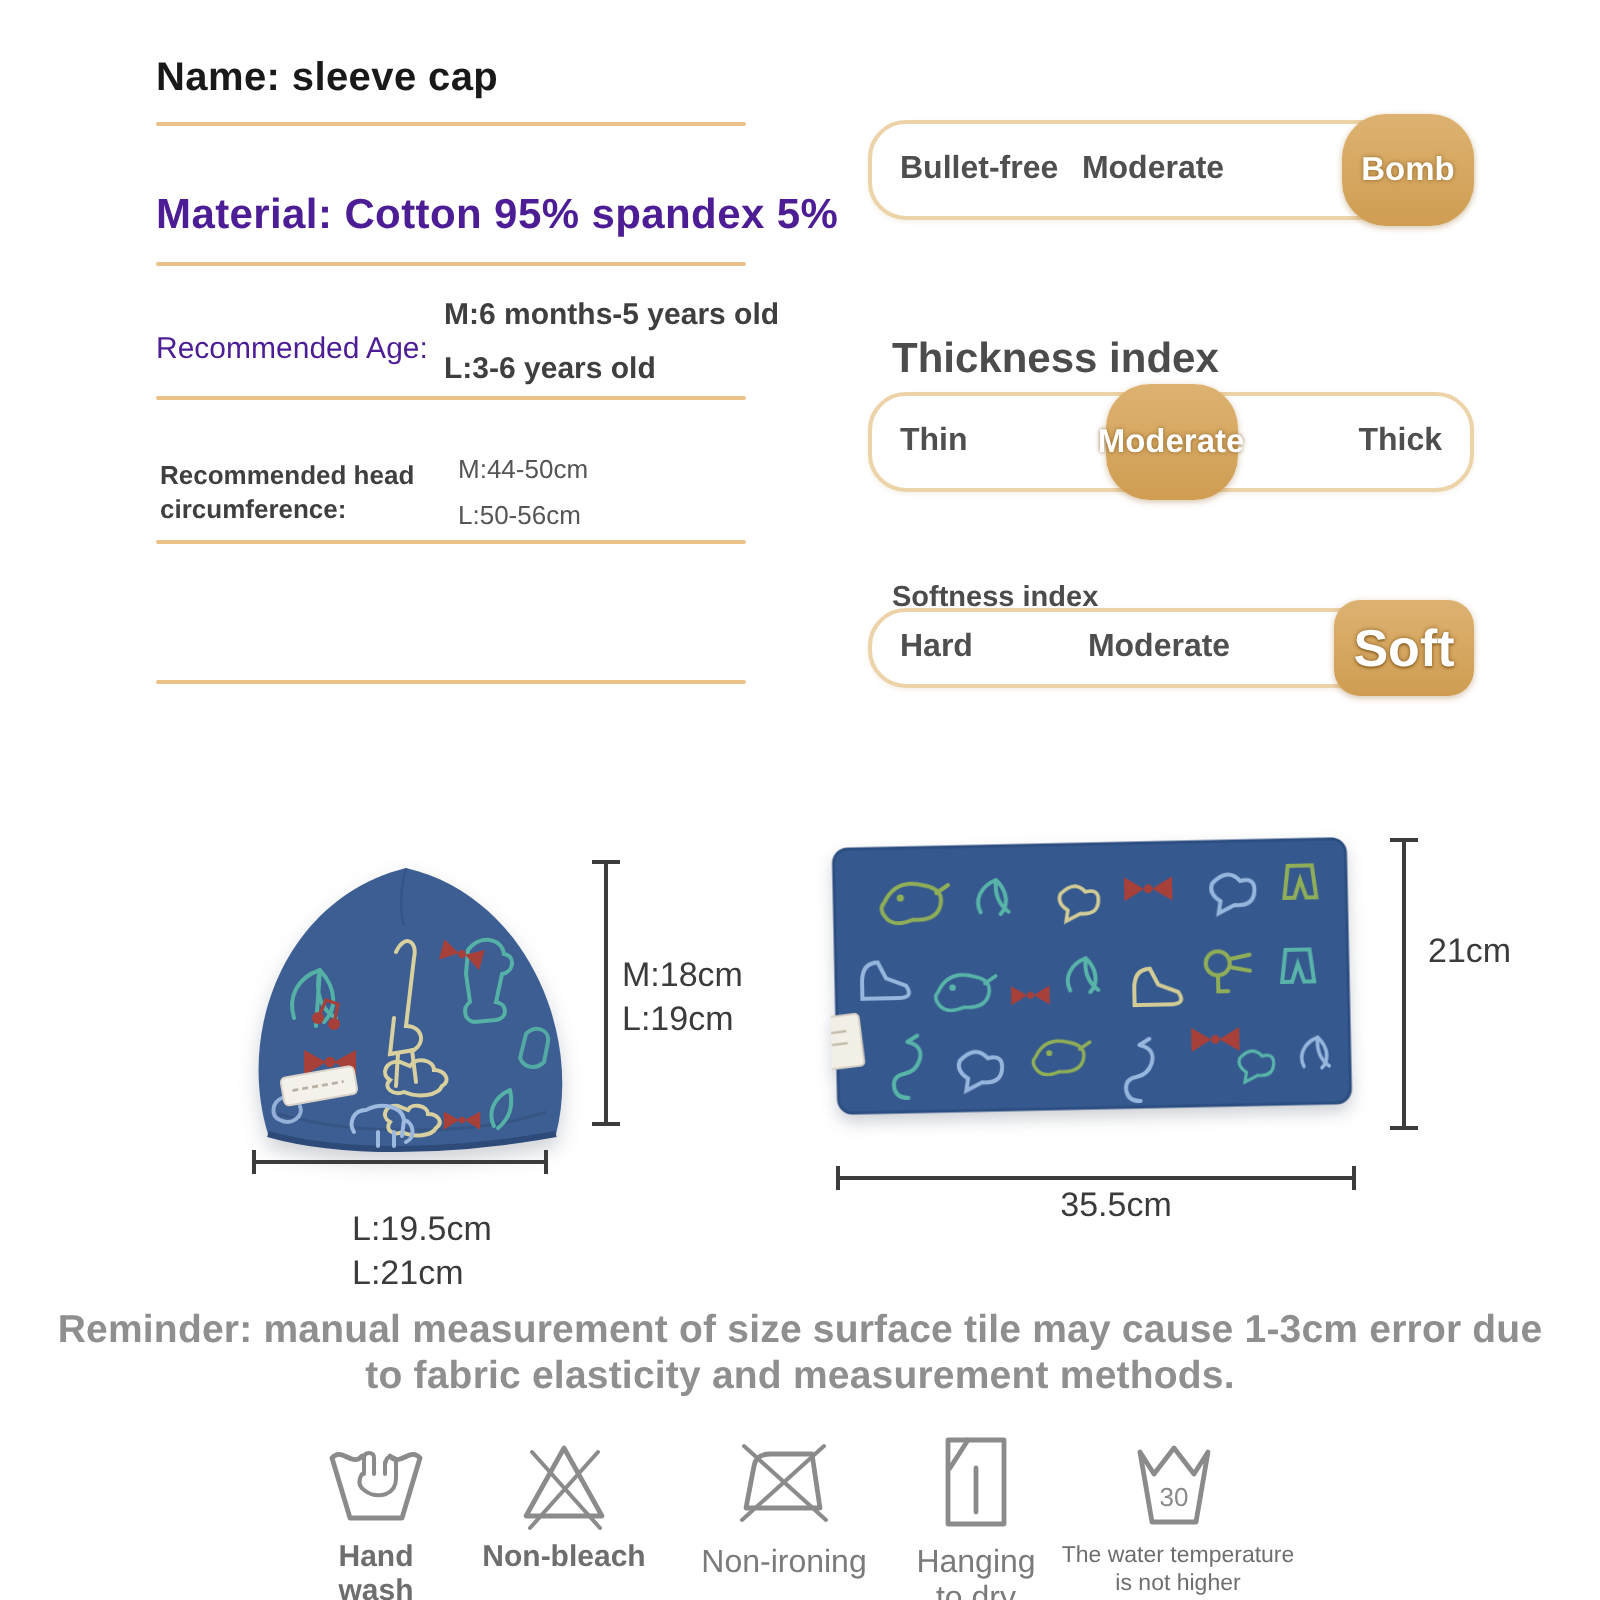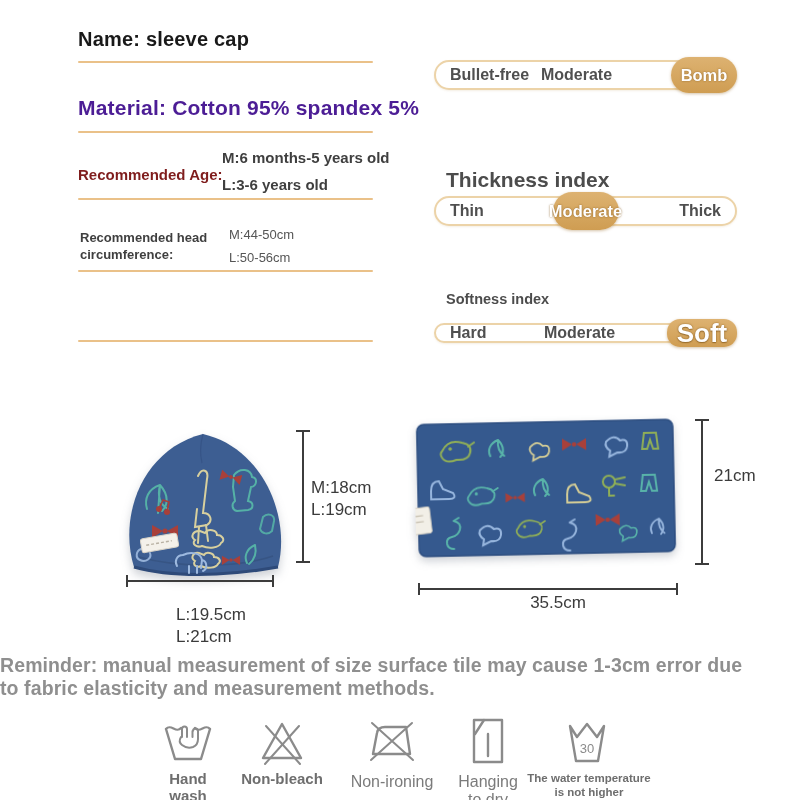--- a/index.html
+++ b/index.html
@@ -4,28 +4,28 @@
 <style>
   html,body{margin:0;padding:0;background:#fff;}
   #stage{position:relative;width:800px;height:800px;background:#ffffff;overflow:hidden;
          font-family:"Liberation Sans",sans-serif;color:#333;}
   .abs{position:absolute;}
   
   .name-title{left:78px;top:28px;font-size:20px;font-weight:600;color:#191919;letter-spacing:.2px;}
   .u-line{left:78px;width:295px;height:2px;background:#eac189;border-radius:1px;}
   .material{left:78px;top:96px;font-size:21px;font-weight:800;color:#4c1d95;letter-spacing:.2px;
             text-shadow:-1px -1px 0 #fff,1px -1px 0 #fff,-1px 1px 0 #fff,1px 1px 0 #fff;white-space:nowrap;}
-  .age-label{left:78px;top:166px;font-size:15px;font-weight:700;color:#7f1d1d;}
+  .age-label{left:78px;top:166px;font-size:15px;font-weight:400;color:#4c1d95;}
   .age-val{left:222px;font-size:15px;font-weight:700;color:#3f3f3f;white-space:nowrap;}
   .head-label{left:80px;top:229px;font-size:13px;font-weight:700;color:#3f3f3f;line-height:17px;}
   .head-val{left:205px;font-size:13px;font-weight:400;color:#555;margin-left:24px;}
   
   .idx-title{font-size:21px;font-weight:700;color:#4c4c4c;}
   .idx-title-sm{font-size:14.5px;font-weight:700;color:#4c4c4c;}
-  .idx-bar{left:434px;width:303px;height:30px;background:#fff;border:2px solid #ecd3a8;
+  .idx-bar{left:434px;width:303px;height:50px;background:#fff;border:2px solid #ecd3a8;
            border-radius:19px;box-sizing:border-box;box-shadow:0 1px 2px rgba(190,150,80,.15);}
   .bar-lab{position:absolute;top:50%;transform:translateY(-50%);font-size:16px;font-weight:700;color:#4f4f4f;white-space:nowrap;}
   .bar-lab.l{left:14px;}
   .bar-lab.c{left:50%;transform:translate(-50%,-50%);}
   .bar-lab.r{right:14px;}
   .pill{position:absolute;background:linear-gradient(180deg,#ddb271 0%,#cf9d52 100%);
         border-radius:22px;display:flex;align-items:center;justify-content:center;
         color:#fff;font-weight:700;box-shadow:0 1px 3px rgba(150,105,40,.4);}
   .pill-right{right:-2px;top:-5px;bottom:-5px;width:66px;font-size:16.5px;
               text-shadow:0 0 2px rgba(130,88,28,.85);}
@@ -38,28 +38,28 @@
   .vline::before,.vline::after{content:"";position:absolute;left:-6px;width:14px;height:2px;background:#3c3c3c;}
   .vline::before{top:0;} .vline::after{bottom:0;}
   .hline{height:2px;background:#3c3c3c;}
   .hline::before,.hline::after{content:"";position:absolute;top:-5px;width:2px;height:12px;background:#3c3c3c;}
   .hline::before{left:0;} .hline::after{right:0;}
   .meas{font-size:17px;color:#3b3b3b;line-height:22px;}
   
   .hat-svg{left:103px;top:413px;filter:drop-shadow(0 5px 5px rgba(60,70,90,.25));}
   .fab-svg{left:415px;top:417px;transform:rotate(-1.2deg);filter:drop-shadow(0 4px 4px rgba(60,70,90,.25));}
   
-  .reminder{left:0;width:800px;font-weight:800;font-size:19.5px;color:#8f8f8f;
+  .reminder{left:0;width:800px;text-align:center;font-weight:800;font-size:19.5px;color:#8f8f8f;
             letter-spacing:.1px;text-shadow:-1px -1px 0 #fff,1px -1px 0 #fff,-1px 1px 0 #fff,1px 1px 0 #fff;}
   
   .care{top:714px;display:flex;flex-direction:column;align-items:center;text-align:center;}
   .care svg{stroke:#8b8b8b;fill:none;stroke-width:2.4;stroke-linecap:round;stroke-linejoin:round;}
   .cl-bold{font-weight:700;font-size:15px;color:#6e6e6e;line-height:1.12;margin-top:3px;}
   .cl-reg{font-weight:400;font-size:16px;color:#7b7b7b;line-height:1.15;margin-top:5px;}
-  .cl-small{font-weight:700;font-size:11.5px;color:#6e6e6e;line-height:1.25;margin-top:3px;}
+  .cl-small{font-weight:400;font-size:11.5px;color:#6e6e6e;line-height:1.25;margin-top:3px;}
 </style>
 </head>
 <body>
 
 <div id="stage">
 
   <div class="abs name-title">Name: sleeve cap</div>
   <div class="abs u-line" style="top:61px"></div>
 
   <div class="abs material">Material: Cotton 95% spandex 5%</div>
@@ -86,21 +86,21 @@
   </div>
 
   <div class="abs idx-title" style="left:446px;top:168px">Thickness index</div>
   <div class="abs idx-bar" style="top:196px">
     <span class="bar-lab l">Thin</span>
     <span class="pill pill-center">Moderate</span>
     <span class="bar-lab r">Thick</span>
   </div>
 
   <div class="abs idx-title-sm" style="left:446px;top:291px">Softness index</div>
-  <div class="abs idx-bar" style="top:323px;height:20px">
+  <div class="abs idx-bar" style="top:304px;height:40px">
     <span class="bar-lab l">Hard</span>
     <span class="bar-lab c" style="left:48%">Moderate</span>
     <span class="pill pill-big">Soft</span>
   </div>
 
   <svg class="abs hat-svg" width="205" height="170" viewBox="0 0 205 170">
     <path d="M31 154 C15 102 40 36 100 21 C160 35 188 104 175 154 C120 164 66 164 31 154 Z" fill="#3d5e92"></path>
     <path d="M31 154 C66 164 120 164 175 154" stroke="#2e4a79" stroke-width="3" fill="none"></path>
     <path d="M36 144 C75 155 135 155 170 143" stroke="#34517f" stroke-width="1.5" fill="none" opacity="0.7"></path>
     <path d="M100 21 C97 32 97 42 99 50" stroke="#2e4a79" stroke-width="1.2" fill="none" opacity="0.45"></path>

